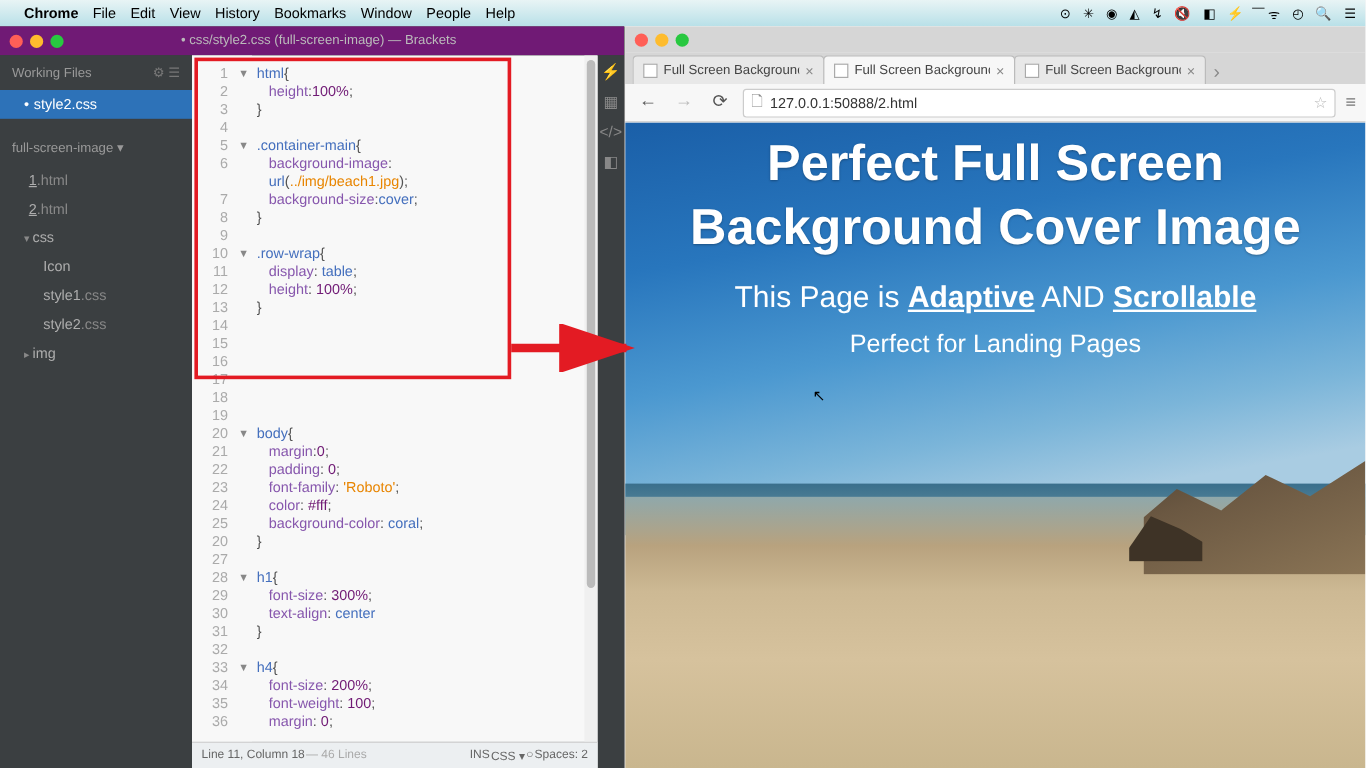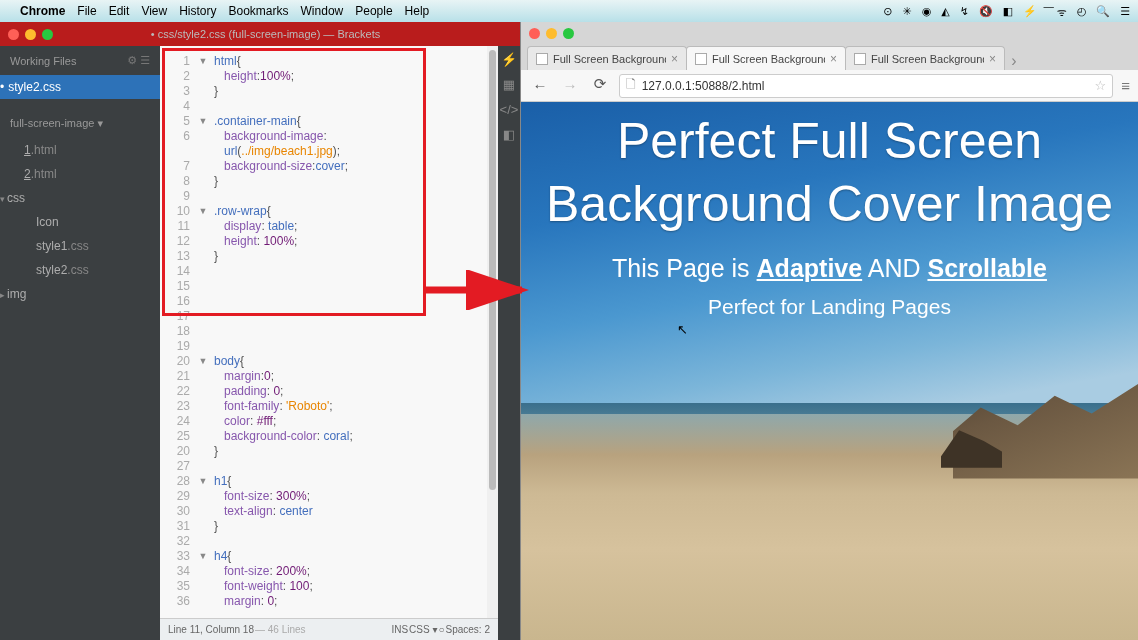--- a/index.html
+++ b/index.html
@@ -9,31 +9,31 @@
 .menubar{height:22px;background:linear-gradient(#e8f4f5,#b8e0e8);display:flex;align-items:center;font-size:12px;color:#000;padding:0 8px;gap:12px}
 .menubar .apple{font-size:14px}
 .menubar .appname{font-weight:700}
 .menubar .spacer{flex:1}
 .menubar .right{display:flex;gap:10px;font-size:11px;align-items:center}
 
 .desktop{display:flex;height:618px}
 
 
 .brackets{width:520px;background:#3b3f41;display:flex;flex-direction:column;position:relative}
-.win-titlebar{height:24px;background:#b91c1c;display:flex;align-items:center;padding:12px 8px;color:#bbb;font-size:11px;gap:6px}
+.win-titlebar{height:24px;background:#701a75;display:flex;align-items:center;padding:12px 8px;color:#bbb;font-size:11px;gap:6px}
 .traffic{display:flex;gap:6px}
 .traffic span{width:11px;height:11px;border-radius:50%}
 .tl-r{background:#ff5f57}.tl-y{background:#febc2e}.tl-g{background:#28c840}
 .win-title{flex:1;text-align:center;margin-left:-40px}
 
 .brackets-body{flex:1;display:flex;overflow:hidden}
 .sidebar{width:160px;background:#3b3f41;color:#adadad;font-size:12px;display:flex;flex-direction:column}
 .side-hdr{padding:8px 10px;display:flex;align-items:center;justify-content:space-between;font-size:11px;color:#999}
 .side-hdr .icns{font-size:11px;color:#777}
-.side-item{padding:5px 0;cursor:pointer}
+.side-item{padding:5px 20px;cursor:pointer}
 .side-item.indent{padding-left:24px}
 .side-item.indent2{padding-left:36px}
 .side-item.active{background:#2d72b8;color:#fff}
 .side-item .dot{color:#fff;margin-right:4px}
 .side-item.exp::before{content:"▾ ";font-size:9px;color:#888}
 .side-item.col::before{content:"▸ ";font-size:9px;color:#888}
 .side-sep{height:10px}
 .ext{color:#888}
 
 .editor-wrap{flex:1;background:#f8f8f8;display:flex;flex-direction:column;position:relative}
@@ -81,21 +81,21 @@
 
 .viewport{flex:1;position:relative;overflow:hidden}
 .beach-bg{position:absolute;inset:0}
 .sky{position:absolute;left:0;right:0;top:0;height:58%;background:linear-gradient(170deg,#1a5fa8 0%,#2876bd 30%,#4b98d0 55%,#7bb5d9 75%,#a9cce2 90%)}
 .sand{position:absolute;left:0;right:0;bottom:0;height:42%;background:linear-gradient(#8fa8ab 0%,#b8a27e 18%,#cdb994 35%,#d6c29d 60%,#c9b68e 100%)}
 .ocean{position:absolute;left:0;right:0;top:56%;height:8%;background:linear-gradient(#3a6f8c,#6e9aa8)}
 .rock{position:absolute;right:0;top:48%;width:30%;height:22%;background:linear-gradient(160deg,#4a3d2e,#6b5842 40%,#8a7455);clip-path:polygon(0 60%,15% 40%,35% 55%,55% 30%,75% 45%,100% 20%,100% 100%,0 100%)}
 .rock2{position:absolute;right:22%;top:58%;width:10%;height:10%;background:#3e3326;clip-path:polygon(0 80%,30% 30%,70% 50%,100% 70%,100% 100%,0 100%)}
 
 .page-content{position:absolute;inset:0;color:#fff;text-align:center;padding-top:8px;font-family:Helvetica,Arial,sans-serif}
-.page-content h1{font-size:50px;font-weight:400;line-height:1.25;text-shadow:0 1px 2px rgba(0,0,0,.3)}
+.page-content h1{font-size:42px;font-weight:700;line-height:1.25;text-shadow:0 1px 2px rgba(0,0,0,.3)}
 .page-content h4{font-size:25px;font-weight:400;margin-top:19px}
 .page-content h4 .u{text-decoration:underline;font-weight:700}
 .page-content .sub{font-size:21px;font-weight:300;margin-top:12px}
 .cursor{position:absolute;left:156px;top:220px;font-size:13px;color:#000}
 </style>
 </head>
 <body>
 
 <div class="menubar">
   <span class="apple"></span>

